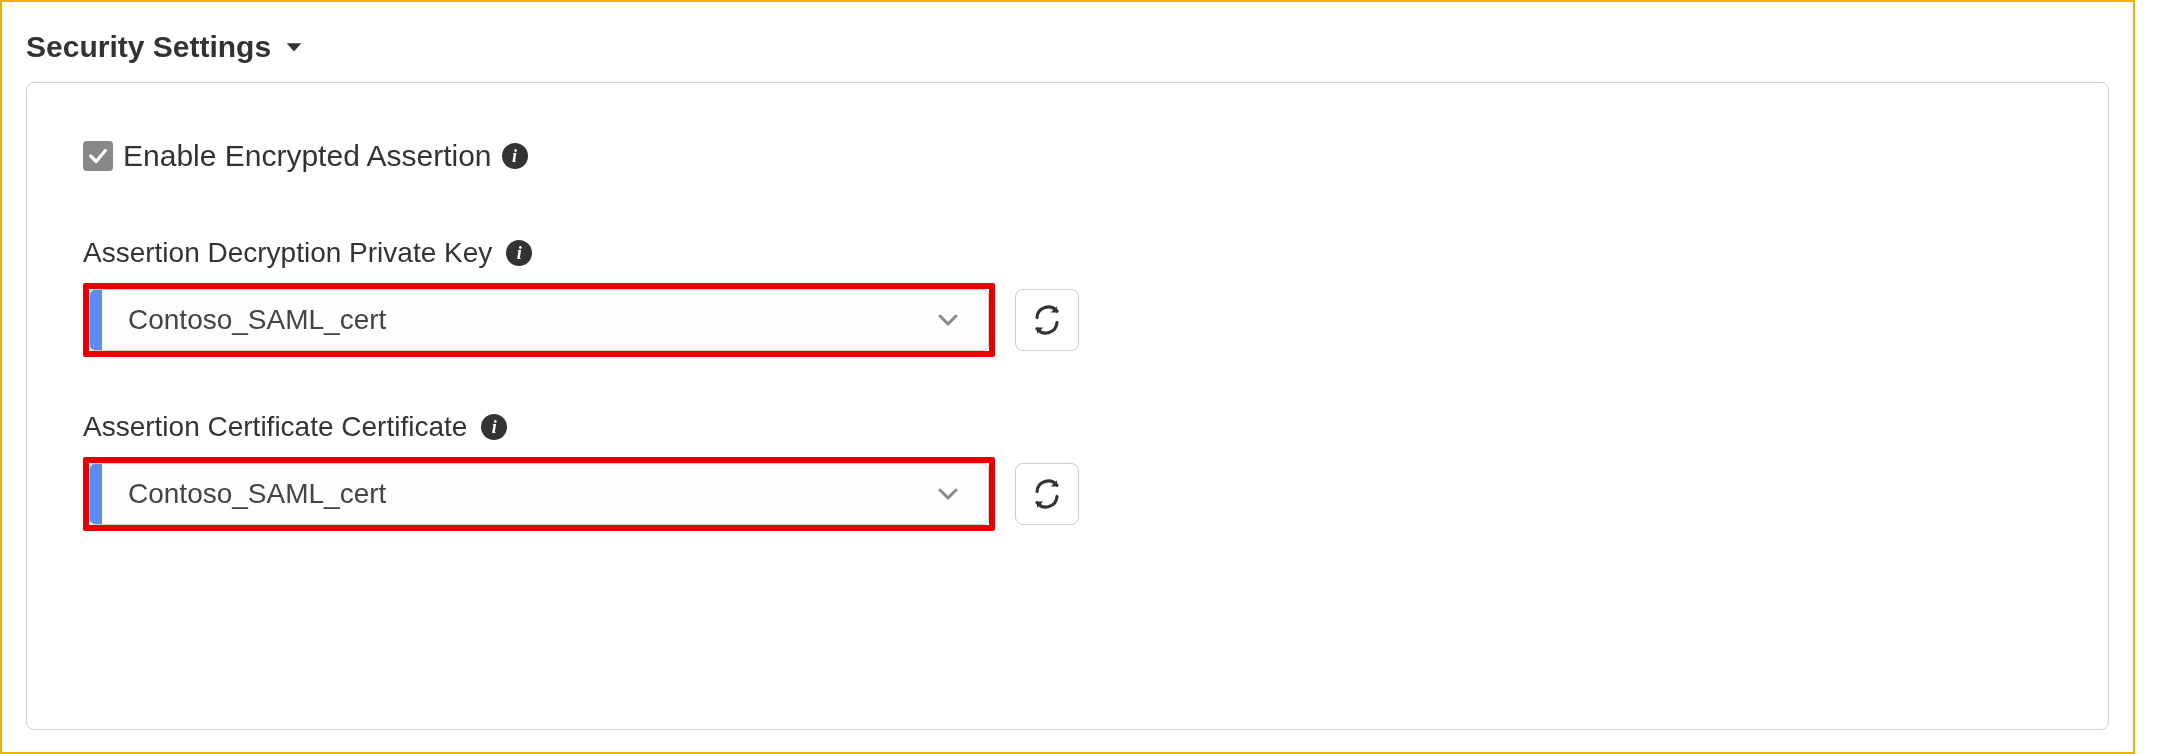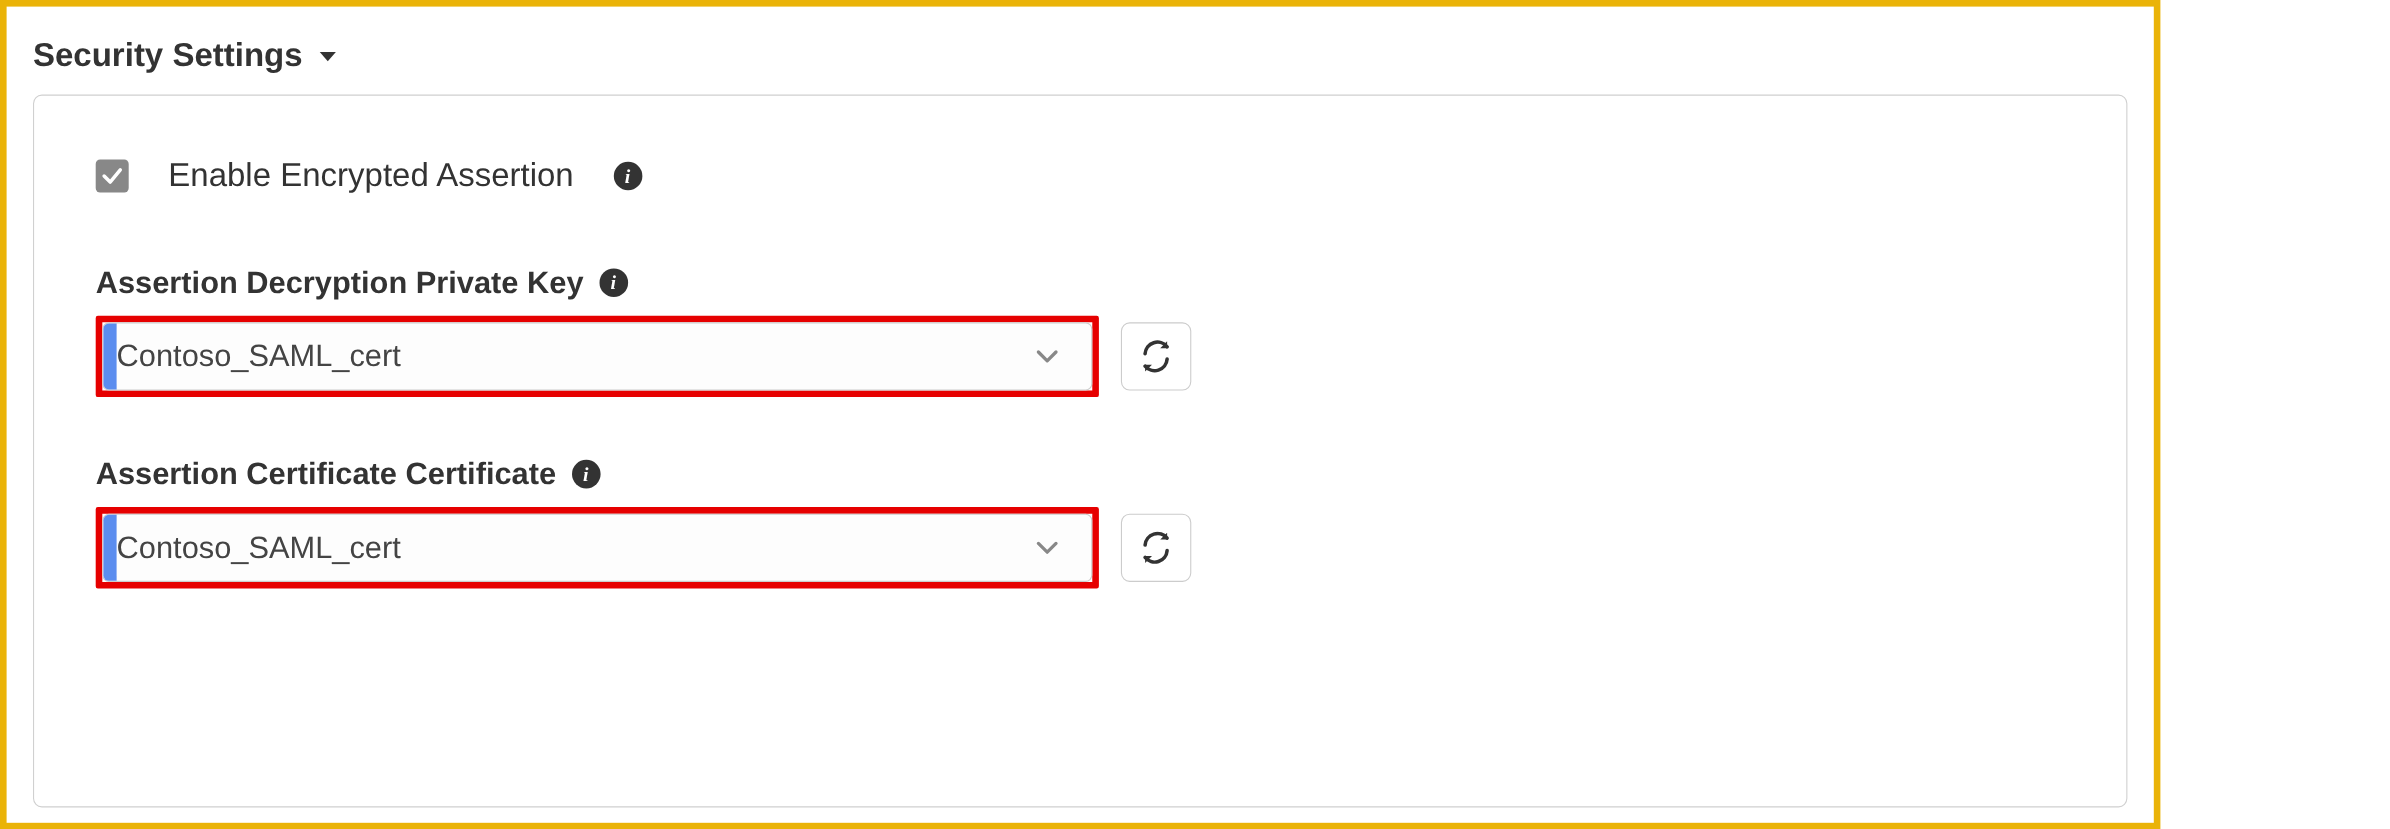--- a/index.html
+++ b/index.html
@@ -7,23 +7,23 @@
     padding: 0;
     width: 2173px;
     height: 754px;
     background: #fff;
     font-family: "Helvetica Neue", Arial, sans-serif;
     color: #333;
     box-sizing: border-box;
   }
   *, *::before, *::after { box-sizing: inherit; }
   .outer {
-    width: 1964px;
+    width: 2135px;
     height: 754px;
-    border: 6px solid #eab308;
+    border: 2px solid #eab308;
     padding: 28px 24px 24px 24px;
   }
   .section-header {
     display: flex;
     align-items: center;
     gap: 12px;
     font-size: 30px;
     font-weight: 700;
     color: #333;
     margin-bottom: 18px;
@@ -37,21 +37,21 @@
   .panel {
     border: 1px solid #d0d0d0;
     border-radius: 8px;
     width: 100%;
     height: 648px;
     padding: 56px 56px 40px 56px;
   }
   .checkbox-row {
     display: flex;
     align-items: center;
-    gap: 36px;
+    gap: 10px;
     margin-bottom: 64px;
   }
   .checkbox {
     width: 30px;
     height: 30px;
     border-radius: 4px;
     background: #888;
     display: inline-flex;
     align-items: center;
     justify-content: center;
@@ -80,21 +80,21 @@
   }
   .field-group { margin-bottom: 54px; }
   .field-label-row {
     display: flex;
     align-items: center;
     gap: 14px;
     margin-bottom: 14px;
   }
   .field-label {
     font-size: 28px;
-    font-weight: 700;
+    font-weight: 400;
     color: #333;
   }
   .select-row {
     display: flex;
     align-items: center;
     gap: 20px;
   }
   .select-highlight {
     border: 6px solid #e60000;
     border-radius: 2px;
@@ -114,20 +114,21 @@
   }
   .select .left-mark {
     width: 12px;
     height: 100%;
     background: #5b8def;
     border-radius: 5px 0 0 5px;
     flex: 0 0 12px;
   }
   .select .select-value {
     flex: 1;
+    padding-left: 26px;
     font-size: 28px;
     color: #444;
   }
   .select .chevron {
     padding: 0 28px 0 10px;
     display: flex;
     align-items: center;
   }
   .refresh-btn {
     width: 64px;

